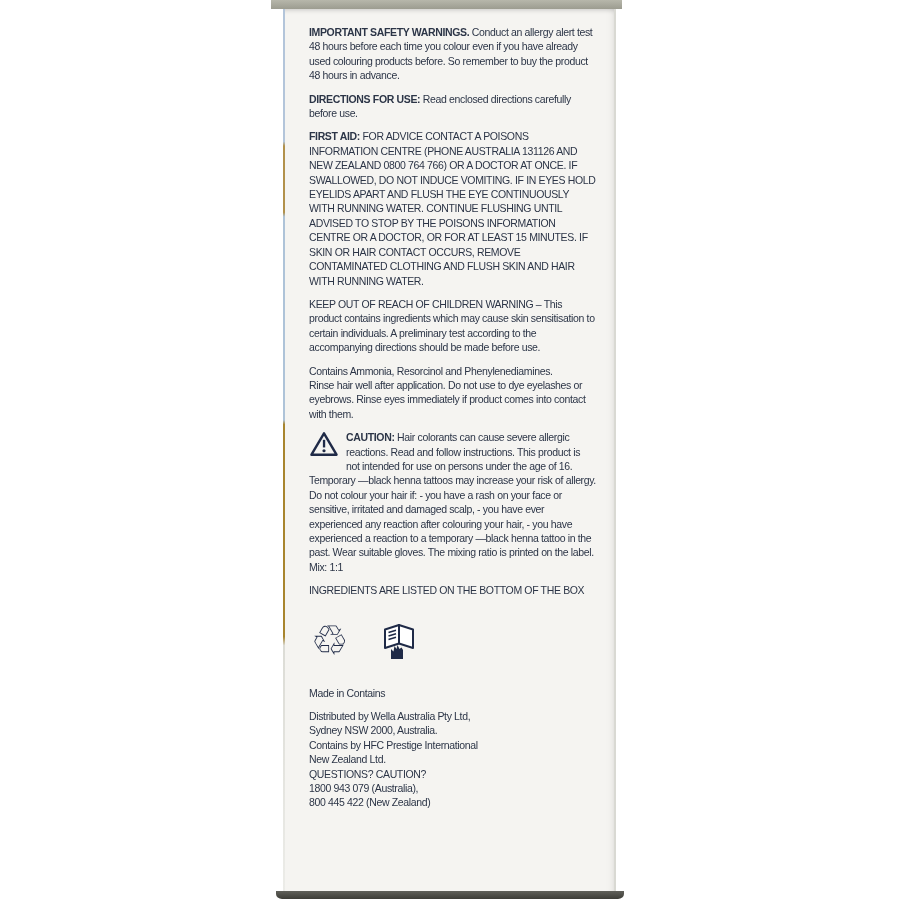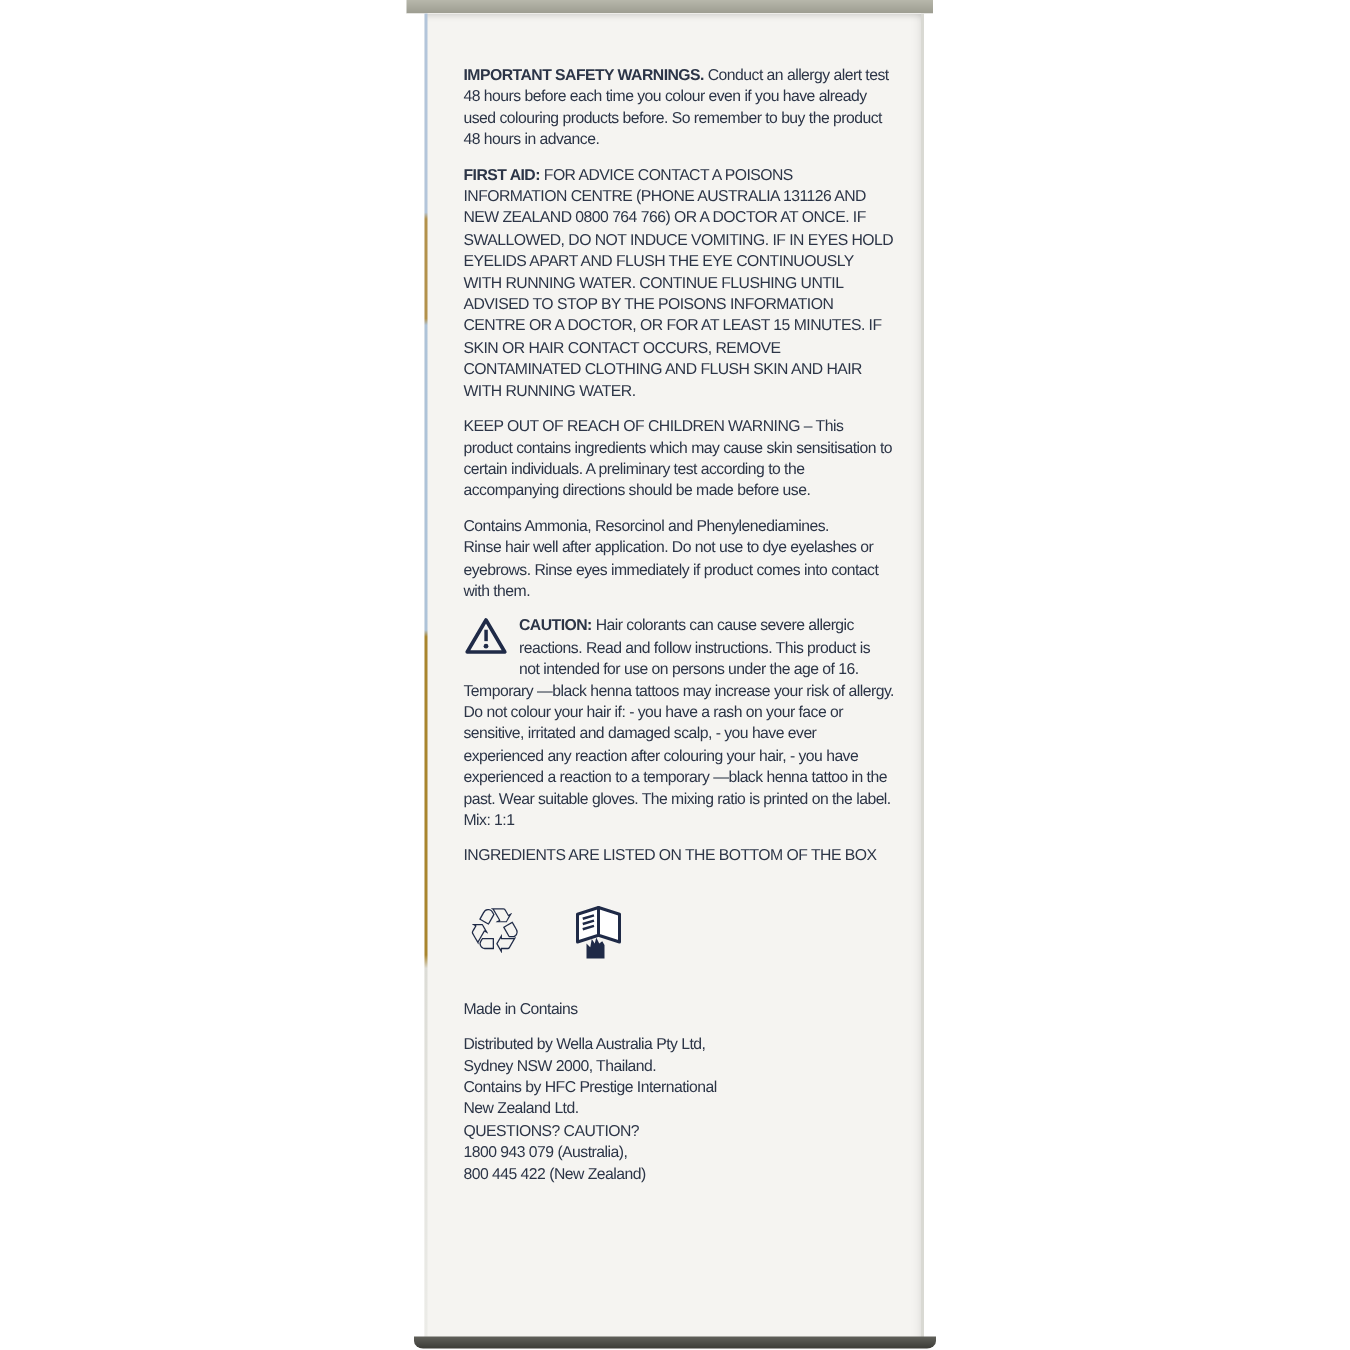--- a/index.html
+++ b/index.html
@@ -31,21 +31,21 @@
       #a8852e 47%, #a8852e 71%,
       #dcdcd6 72%, #ecece8 100%);
   }
   .box-bottom-shadow{
     position:absolute;left:276px;top:891px;width:348px;height:8px;
     background:linear-gradient(#60605a,#3c3c37);
     border-radius:0 0 6px 6px / 0 0 5px 5px;
   }
   .content{
     position:relative;
-    padding:34px 18px 0 26px;
+    padding:16px 18px 0 26px;
     color:#2c3547;
     font-size:10.5px;
     line-height:14.4px;
     letter-spacing:-0.35px;
   }
   .content p{margin:0 0 9px 0;}
   .content b{font-weight:bold;}
   .caution{overflow:visible;}
   .warning-triangle{
     float:left;margin:1px 7px 2px 0;
@@ -66,20 +66,21 @@
 <body>
 
 <div class="stage">
 
   <div class="box-top-band"></div>
   <div class="panel">
     <div class="content">
 
       <p><b>IMPORTANT SAFETY WARNINGS.</b> <span>Conduct an allergy alert test 48 hours before each time you colour even if you have already used colouring products before. So remember to buy the product 48 hours in advance.</span></p>
 
+      <p><b>DIRECTIONS FOR USE:</b> <span>Read enclosed directions carefully before use.</span></p>
 
 
       <p><b>FIRST AID:</b> <span>FOR ADVICE CONTACT A POISONS INFORMATION CENTRE (PHONE AUSTRALIA 131126 AND NEW ZEALAND 0800 764 766) OR A DOCTOR AT ONCE. IF SWALLOWED, DO NOT INDUCE VOMITING. IF IN EYES HOLD EYELIDS APART AND FLUSH THE EYE CONTINUOUSLY WITH RUNNING WATER. CONTINUE FLUSHING UNTIL ADVISED TO STOP BY THE POISONS INFORMATION CENTRE OR A DOCTOR, OR FOR AT LEAST 15 MINUTES. IF SKIN OR HAIR CONTACT OCCURS, REMOVE CONTAMINATED CLOTHING AND FLUSH SKIN AND HAIR WITH RUNNING WATER.</span></p>
 
       <p><span>KEEP OUT OF REACH OF CHILDREN WARNING – This product contains ingredients which may cause skin sensitisation to certain individuals. A preliminary test according to the accompanying directions should be made before use.</span><br></p>
 
       <p><span>Contains Ammonia, Resorcinol and Phenylenediamines.</span><br><span>Rinse hair well after application. Do not use to dye eyelashes or eyebrows. Rinse eyes immediately if product comes into contact with them.</span></p>
 
       <p class="caution">
         <svg class="warning-triangle" width="30" height="26" viewBox="0 0 32 28">
@@ -98,21 +99,21 @@
           <path d="M22 6 L8 10.5 L8 29 L22 24.5 Z" fill="#ffffff" stroke="#1f2a47" stroke-width="2" stroke-linejoin="round"></path>
           <path d="M11.5 13.5 L19 11.3 M11.5 17 L19 14.8 M11.5 20.5 L19 18.3" stroke="#1f2a47" stroke-width="1.6" fill="none"></path>
           <path d="M14 40 L14 30 L16.5 32.5 L17.5 27 L19.5 30 L20.5 26 L22.5 30 L24.5 28.5 L26 31 L26 40 Z" fill="#1f2a47"></path>
         </svg>
       </div>
 
       <p class="made-in">Made in Contains</p>
 
       <p class="distributor">
         <span>Distributed by Wella Australia Pty Ltd,</span>
-        <span>Sydney NSW 2000, Thailand.</span>
+        <span>Sydney NSW 2000, Australia.</span>
         <span>Contains by HFC Prestige International</span>
         <span>New Zealand Ltd.</span>
         <span>QUESTIONS? CAUTION?</span>
         <span>1800 943 079 (Australia),</span>
         <span>800 445 422 (New Zealand)</span>
       </p>
 
     </div>
   </div>
   <div class="edge-left"></div>

